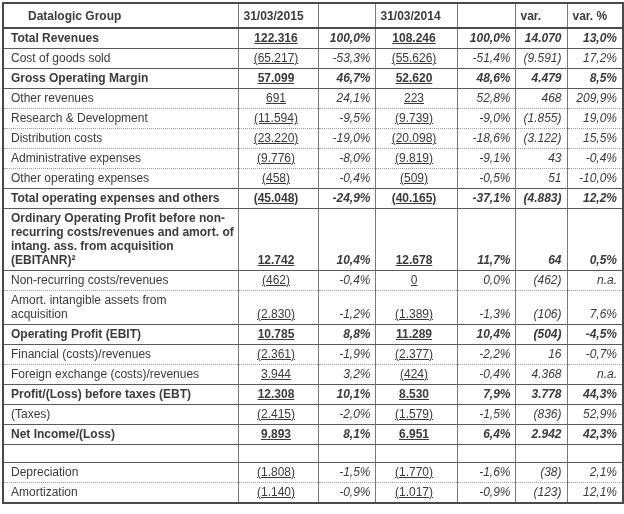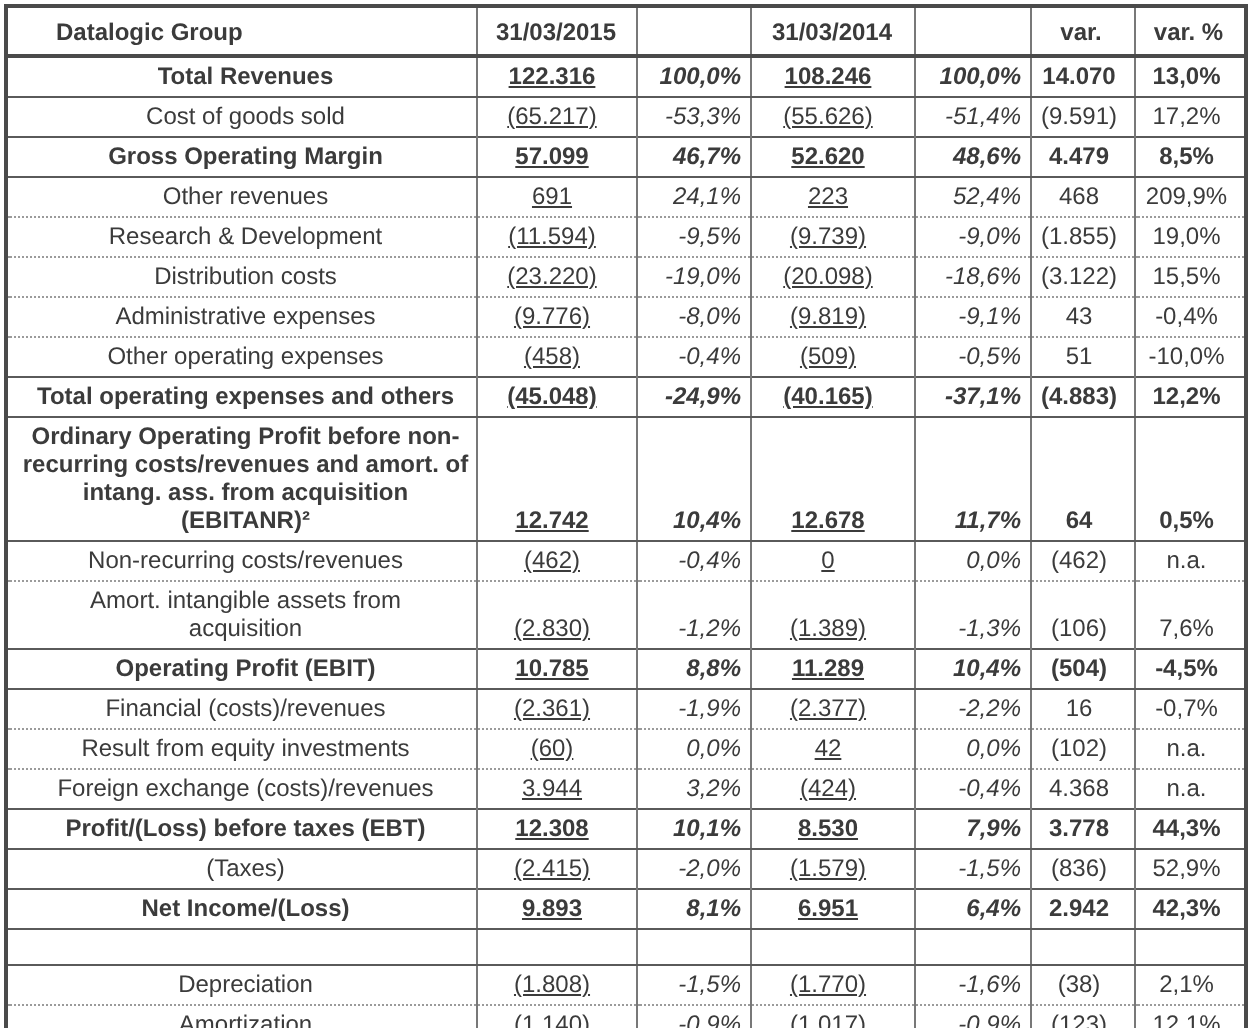--- a/index.html
+++ b/index.html
@@ -28,25 +28,25 @@
   }
   
   .fin th + th, .fin td + td {
     border-left: 1px solid #787878;
   }
   
   .fin thead th {
     border-bottom: 2px solid #4a4a4a;
     font-weight: bold;
     padding: 4px 5px 4px 5px;
-    text-align: center;
+    text-align: left;
     height: 15px;
   }
   .fin thead th.h-title { text-align: left; padding-left: 24px; }
-  .fin thead th.h-var   { text-align: center; padding-right: 6px; }
+  .fin thead th.h-var   { text-align: left; padding-right: 6px; }
   
   .fin tbody td {
     border-top: 1px dotted #9b9b9b;
     line-height: 14px;
     padding-top: 2px;
     padding-bottom: 3px;
   }
   
   .fin tbody tr.section td {
     border-top: 1px solid #5a5a5a;
@@ -54,41 +54,42 @@
     font-weight: bold;
   }
   
   .fin tbody tr.spacer td {
     border-top: 1px solid #5a5a5a;
     border-bottom: 1px solid #5a5a5a;
     height: 12px;
   }
   
   .fin td.c-label {
-    text-align: center;
+    text-align: left;
     padding-left: 7px;
     padding-right: 3px;
     white-space: pre-line;
   }
   .fin td.c-val {
     text-align: center;
     padding-right: 6px;
     padding-left: 2px;
     text-decoration: underline;
   }
   .fin td.c-pct {
     text-align: right;
     padding-right: 4px;
     padding-left: 2px;
     font-style: italic;
   }
   .fin td.c-var {
-    text-align: center;
+    text-align: right;
     padding-right: 5px;
     padding-left: 2px;
+    font-style: italic;
   }
 </style>
 </head>
 <body>
 
 <table class="fin">
   <colgroup>
     <col style="width:235px">
     <col style="width:80px">
     <col style="width:57px">
@@ -134,21 +135,21 @@
     <td class="c-val">52.620</td>
     <td class="c-pct">48,6%</td>
     <td class="c-var">4.479</td>
     <td class="c-var">8,5%</td>
   </tr>
       <tr class="normal">
     <td class="c-label">Other revenues</td>
     <td class="c-val">691</td>
     <td class="c-pct">24,1%</td>
     <td class="c-val">223</td>
-    <td class="c-pct">52,4%</td>
+    <td class="c-pct">52,8%</td>
     <td class="c-var">468</td>
     <td class="c-var">209,9%</td>
   </tr>
       <tr class="normal">
     <td class="c-label">Research &amp; Development</td>
     <td class="c-val">(11.594)</td>
     <td class="c-pct">-9,5%</td>
     <td class="c-val">(9.739)</td>
     <td class="c-pct">-9,0%</td>
     <td class="c-var">(1.855)</td>
@@ -232,29 +233,20 @@
       <tr class="normal">
     <td class="c-label">Financial (costs)/revenues</td>
     <td class="c-val">(2.361)</td>
     <td class="c-pct">-1,9%</td>
     <td class="c-val">(2.377)</td>
     <td class="c-pct">-2,2%</td>
     <td class="c-var">16</td>
     <td class="c-var">-0,7%</td>
   </tr>
       <tr class="normal">
-    <td class="c-label">Result from equity investments</td>
-    <td class="c-val">(60)</td>
-    <td class="c-pct">0,0%</td>
-    <td class="c-val">42</td>
-    <td class="c-pct">0,0%</td>
-    <td class="c-var">(102)</td>
-    <td class="c-var">n.a.</td>
-  </tr>
-      <tr class="normal">
     <td class="c-label">Foreign exchange (costs)/revenues</td>
     <td class="c-val">3.944</td>
     <td class="c-pct">3,2%</td>
     <td class="c-val">(424)</td>
     <td class="c-pct">-0,4%</td>
     <td class="c-var">4.368</td>
     <td class="c-var">n.a.</td>
   </tr>
       <tr class="section">
     <td class="c-label">Profit/(Loss) before taxes (EBT)</td>

